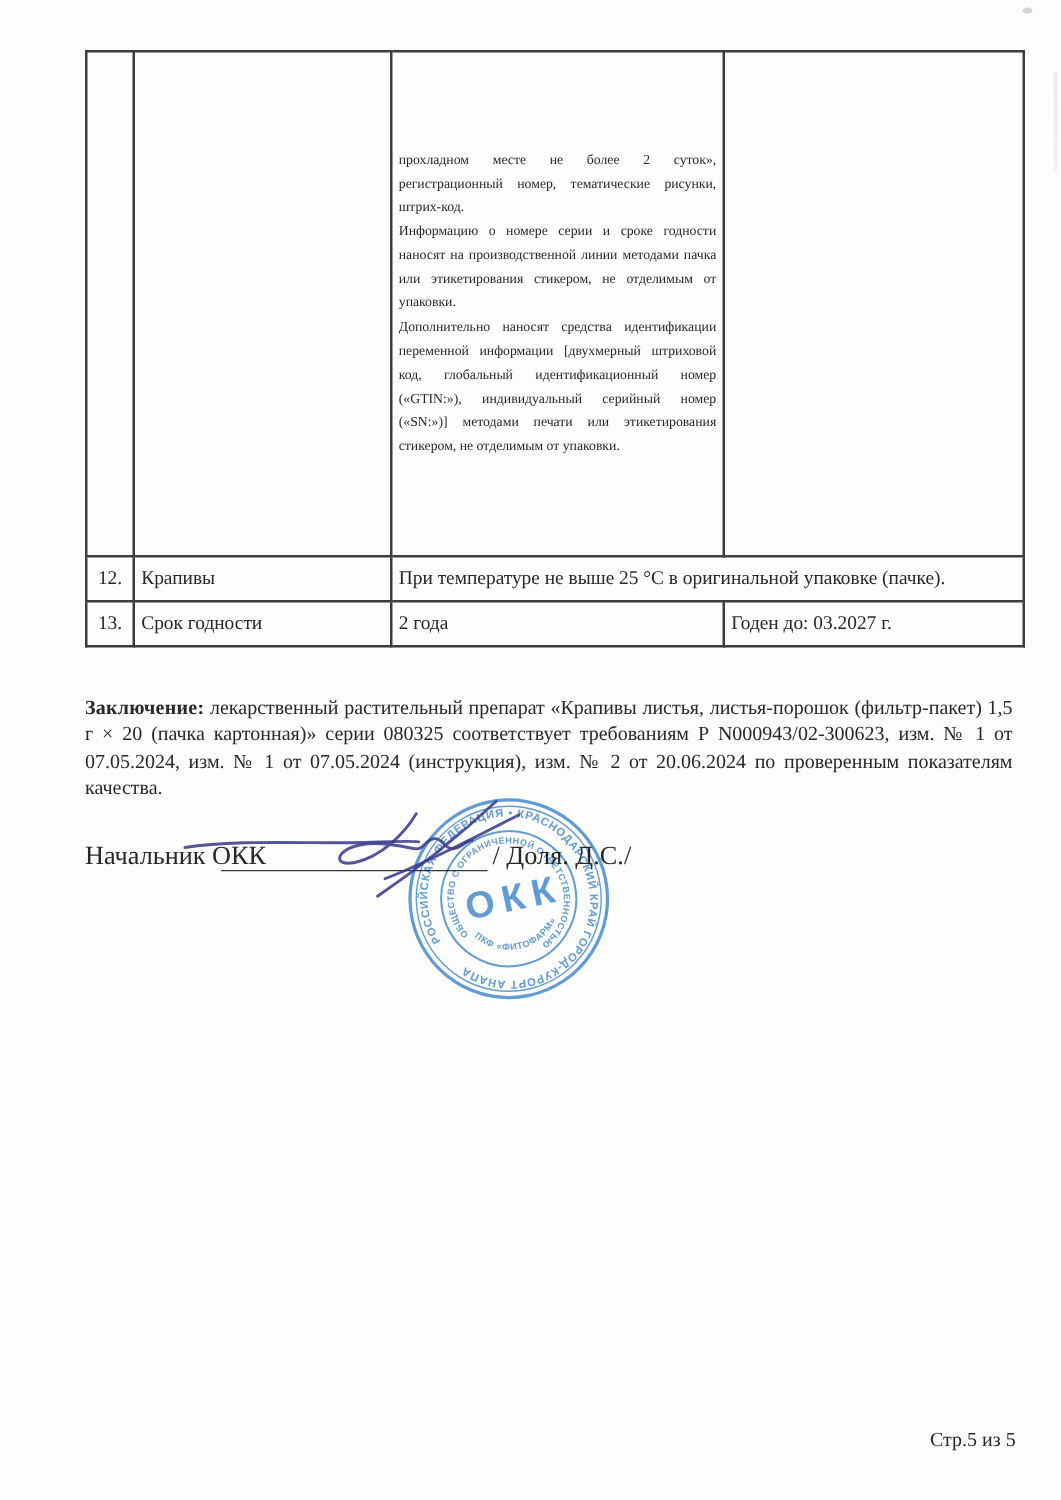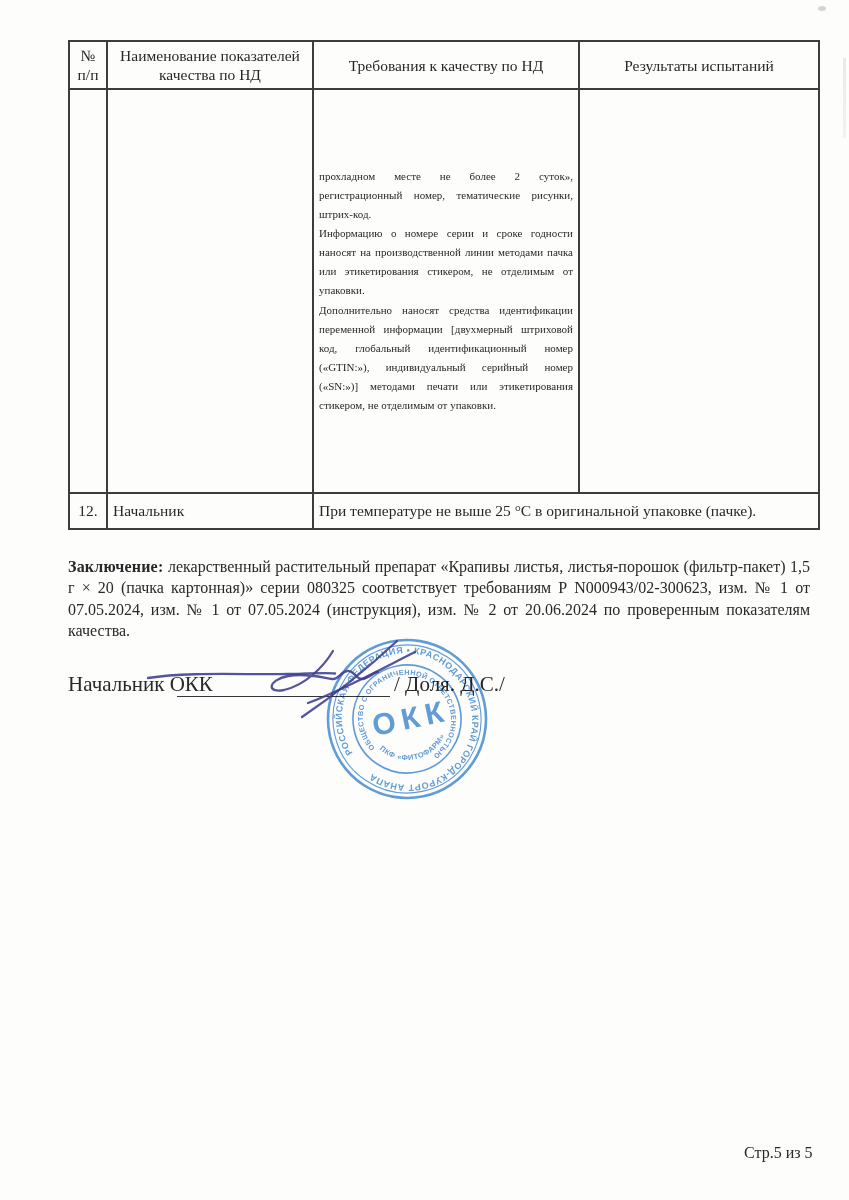--- a/index.html
+++ b/index.html
@@ -86,40 +86,40 @@
 <div class="page">
 
   <table class="qc">
     <colgroup>
         <col class="c1">
         <col class="c2">
         <col class="c3">
         <col class="c4">
       </colgroup>
     <tbody>
-        <tr>
-      <th><span class="narrow">№ п/п</span></th>
-      <th>Наименование показателей качества по НД</th>
-      <th>Требования к качеству по НД</th>
-      <th>Результаты испытаний</th>
-    </tr>
     <tr>
       <td></td>
       <td></td>
       <td class="tall">
         <p>прохладном месте не более 2 суток», регистрационный номер, тематические рисунки, штрих-код.</p>
         <p>Информацию о номере серии и сроке годности наносят на производственной линии методами пачка или этикетирования стикером, не отделимым от упаковки.</p>
         <p>Дополнительно наносят средства идентификации переменной информации [двухмерный штриховой код, глобальный идентификационный номер («GTIN:»), индивидуальный серийный номер («SN:»)] методами печати или этикетирования стикером, не отделимым от упаковки.</p>
       </td>
       <td></td>
     </tr>
     <tr class="r">
       <td class="num">12.</td>
-      <td class="name">Начальник</td>
+      <td class="name">Крапивы</td>
       <td class="req" colspan="2">При температуре не выше 25 °С в оригинальной упаковке (пачке).</td>
+    </tr>
+    <tr class="r">
+      <td class="num">13.</td>
+      <td class="name">Срок годности</td>
+      <td class="req">2 года</td>
+      <td class="res">Годен до: 03.2027 г.</td>
     </tr>
   </tbody>
     </table>
 
   <div class="conclusion"><b>Заключение:</b><span> лекарственный растительный препарат «Крапивы листья, листья-порошок (фильтр-пакет) 1,5 г × 20 (пачка картонная)» серии 080325 соответствует требованиям Р N000943/02-300623, изм. № 1 от 07.05.2024, изм. № 1 от 07.05.2024 (инструкция), изм. № 2 от 20.06.2024 по проверенным показателям качества.</span></div>
 
   <div class="sigline">
     <span class="title">Начальник ОКК</span>
     <span class="rule"></span>
     <span class="person">/ Доля. Д.С./</span>

